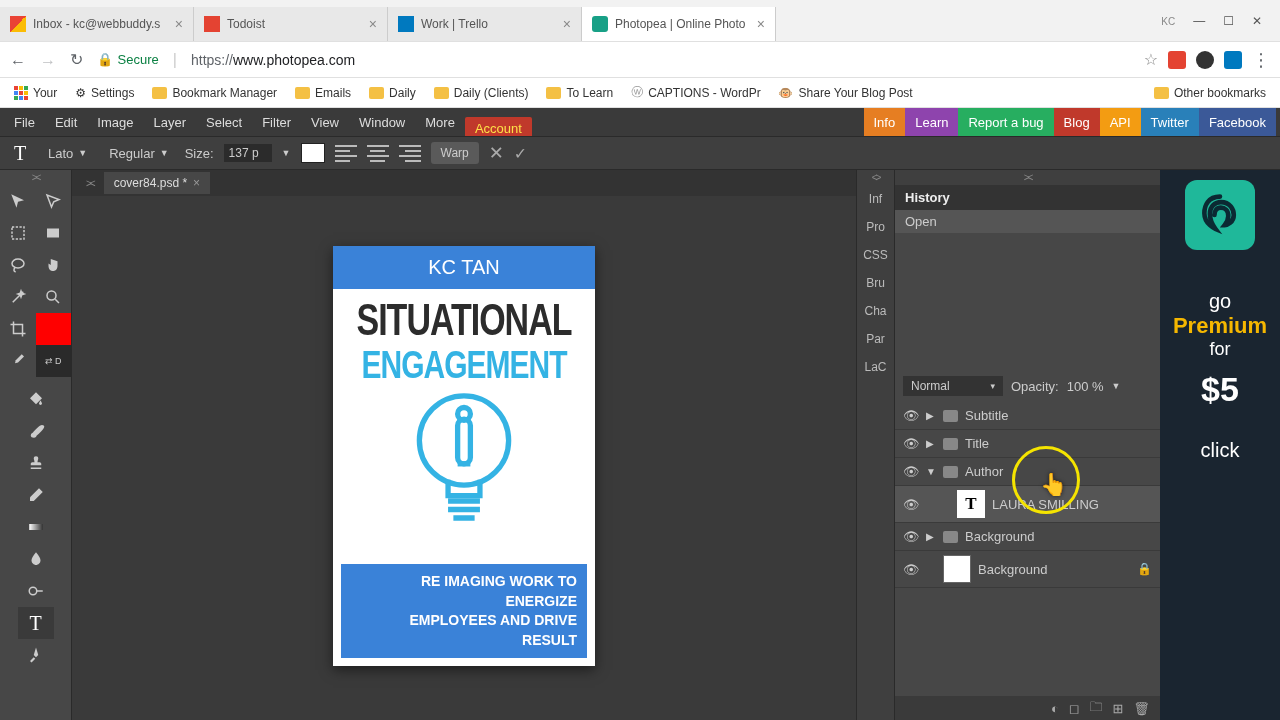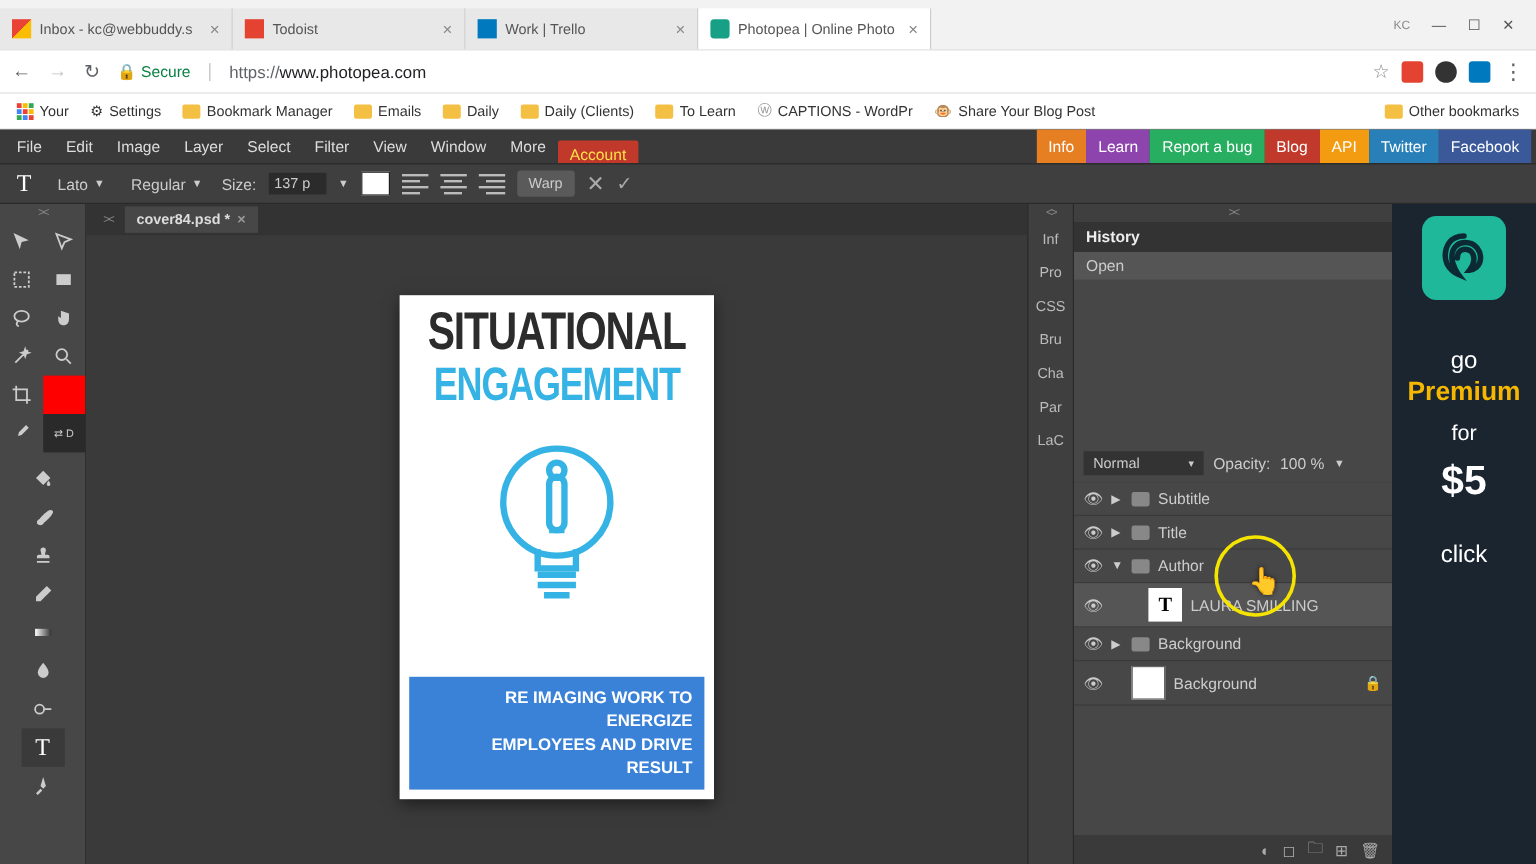--- a/index.html
+++ b/index.html
@@ -52,21 +52,21 @@
 .tools { width: 72px; background: #474747; border-right: 1px solid #2a2a2a; }
 .tools-grid { display: grid; grid-template-columns: 1fr 1fr; }
 .tool { height: 32px; display: flex; align-items: center; justify-content: center; color: #ccc; font-size: 15px; }
 .tool svg { width: 18px; height: 18px; }
 .tool.dark { background: #3a3a3a; }
 
 
 .canvas-area { flex: 1; background: #3a3a3a; display: flex; flex-direction: column; }
 .doc-tabs { height: 26px; background: #333; display: flex; align-items: center; padding-left: 4px; }
 .handle { color: #888; font-size: 10px; padding: 0 10px; letter-spacing: -2px; }
-.doc-tab { background: #474747; padding: 4px 10px; font-size: 12px; color: #ddd; display: flex; align-items: center; gap: 6px; font-weight: bold; }
+.doc-tab { background: #474747; padding: 4px 10px; font-size: 12px; color: #ddd; display: flex; align-items: center; gap: 6px; }
 .canvas-stage { flex: 1; display: flex; align-items: flex-start; justify-content: center; padding-top: 50px; }
 
 .book { width: 262px; height: 420px; background: #fff; box-shadow: 0 4px 12px rgba(0,0,0,0.5); display: flex; flex-direction: column; }
 .book-author-top { background: #3a82d8; color: #fff; text-align: center; padding: 10px; font-size: 20px; font-weight: 500; }
 .book-title { text-align: center; padding: 12px 8px 0; }
 .book-title .l1 { font-family: "Arial Black", sans-serif; font-size: 34px; font-weight: 900; color: #2c2c2c; letter-spacing: -1px; transform: scaleY(1.3); }
 .book-title .l2 { font-family: "Arial Black", sans-serif; font-size: 30px; font-weight: 900; color: #34b3e4; letter-spacing: -1px; transform: scaleY(1.3); margin-top: 8px; }
 .book-icon { flex: 1; display: flex; align-items: center; justify-content: center; }
 .bulb svg { width: 110px; height: 170px; }
 .book-sub { background: #3a82d8; color: #fff; text-align: right; padding: 8px 10px; font-size: 14px; font-weight: 600; line-height: 1.4; margin: 8px; }
@@ -94,21 +94,21 @@
 .bg-thumb { width: 28px; height: 28px; background: #fff; border: 1px solid #666; }
 .lock { margin-left: auto; color: #888; font-size: 12px; }
 .layers-footer { height: 24px; background: #3a3a3a; display: flex; justify-content: flex-end; align-items: center; gap: 10px; padding: 0 10px; color: #aaa; font-size: 13px; }
 
 
 .ad { width: 120px; background: #1a2530; color: #fff; display: flex; flex-direction: column; align-items: center; padding-top: 10px; text-align: center; }
 .ad-logo { width: 70px; height: 70px; background: #1fb89a; border-radius: 12px; display: flex; align-items: center; justify-content: center; margin-bottom: 40px; }
 .ad-text { font-size: 18px; line-height: 1.4; margin-bottom: 50px; }
 .ad-go { font-size: 20px; }
 .ad-prem { color: #f5b700; font-size: 22px; font-weight: 600; }
-.ad-for { font-size: 18px; margin-top: 12px; }
+.ad-for { font-size: 18px; margin-top: 0; }
 .ad-price { font-size: 34px; font-weight: bold; margin-top: 10px; }
 .ad-click { font-size: 20px; margin-top: 30px; }
 
 
 .cursor-ring { position: absolute; width: 68px; height: 68px; border: 3px solid #f5e400; border-radius: 50%; left: 1012px; top: 446px; pointer-events: none; z-index: 100; }
 .cursor-hand { position: absolute; left: 1040px; top: 472px; font-size: 22px; z-index: 101; pointer-events: none; filter: drop-shadow(0 0 2px rgba(0,0,0,0.6)); }
 </style>
 </head>
 <body>
 
@@ -392,20 +392,21 @@
     <div class="canvas-area">
       <div class="doc-tabs">
         <span class="handle">&gt;&lt;</span>
         <div class="doc-tab">
           <span>cover84.psd *</span>
           <span style="color:#999">×</span>
         </div>
       </div>
       <div class="canvas-stage">
         <div class="book">
+          <div class="book-author-top">KC TAN</div>
           <div class="book-title">
             <div class="l1">SITUATIONAL</div>
             <div class="l2">ENGAGEMENT</div>
           </div>
           <div class="book-icon">
             <div class="bulb">
               <svg viewBox="0 0 100 160" fill="none" stroke="#34b3e4" stroke-width="5">
                 <circle cx="50" cy="55" r="42"></circle>
                 <path d="M35 92v15h30V92"></path>
                 <path d="M35 112h30M35 120h30M40 128h20"></path>

